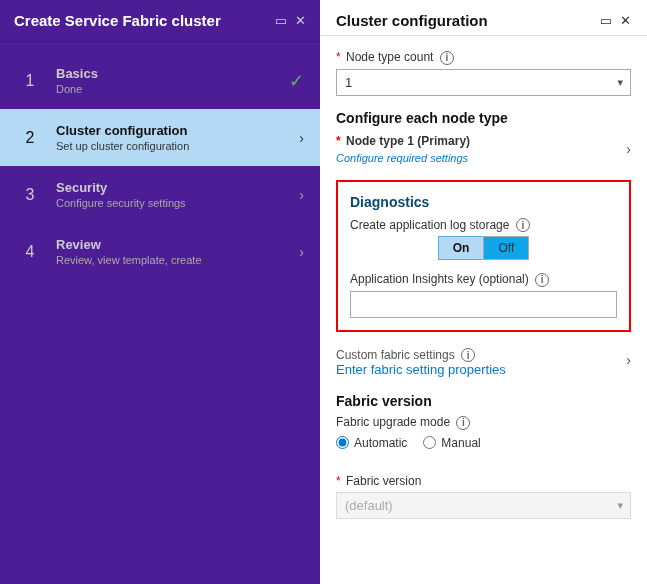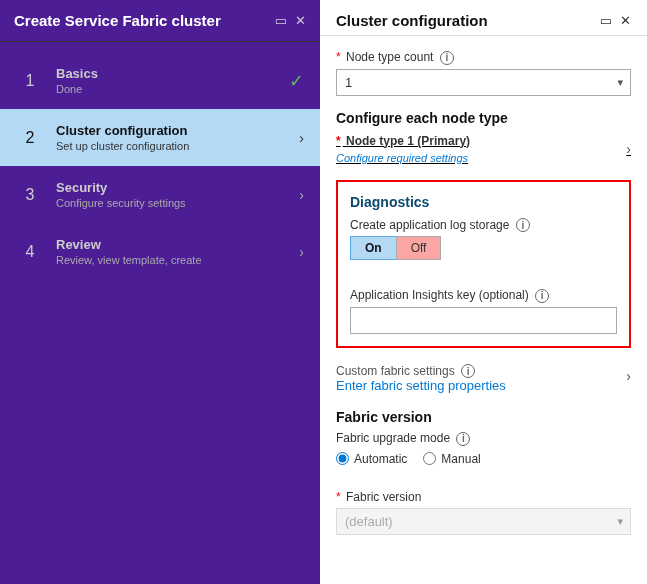--- a/index.html
+++ b/index.html
@@ -199,21 +199,20 @@
       color: #111;
       margin-bottom: 6px;
     }
 
     .node-type-row {
       display: flex;
       align-items: center;
       justify-content: space-between;
       margin-bottom: 14px;
       padding: 2px 0;
-      text-decoration: underline;
     }
     .node-type-sub {
       font-size: 11px;
       font-style: italic;
       color: #0078d4;
     }
     .node-type-chevron {
       color: #555;
       font-size: 14px;
       cursor: pointer;
@@ -228,26 +227,27 @@
     .diagnostics-title {
       font-size: 14px;
       font-weight: 600;
       color: #0c4a6e;
       margin-bottom: 8px;
     }
     .toggle-row {
       display: flex;
       align-items: center;
       gap: 0;
-      margin-bottom: 28px;
+      margin-bottom: 12px;
+      justify-content: center;
     }
     .toggle-btn {
       padding: 4px 14px;
       border: 1px solid #aaa;
-      background: #fca5a5;
+      background: #0ea5e9;
       font-size: 12px;
       cursor: pointer;
       color: #333;
     }
     .toggle-btn.active {
       background: #b3d9f5;
       border-color: #5aabdb;
       color: #111;
       font-weight: 600;
     }

